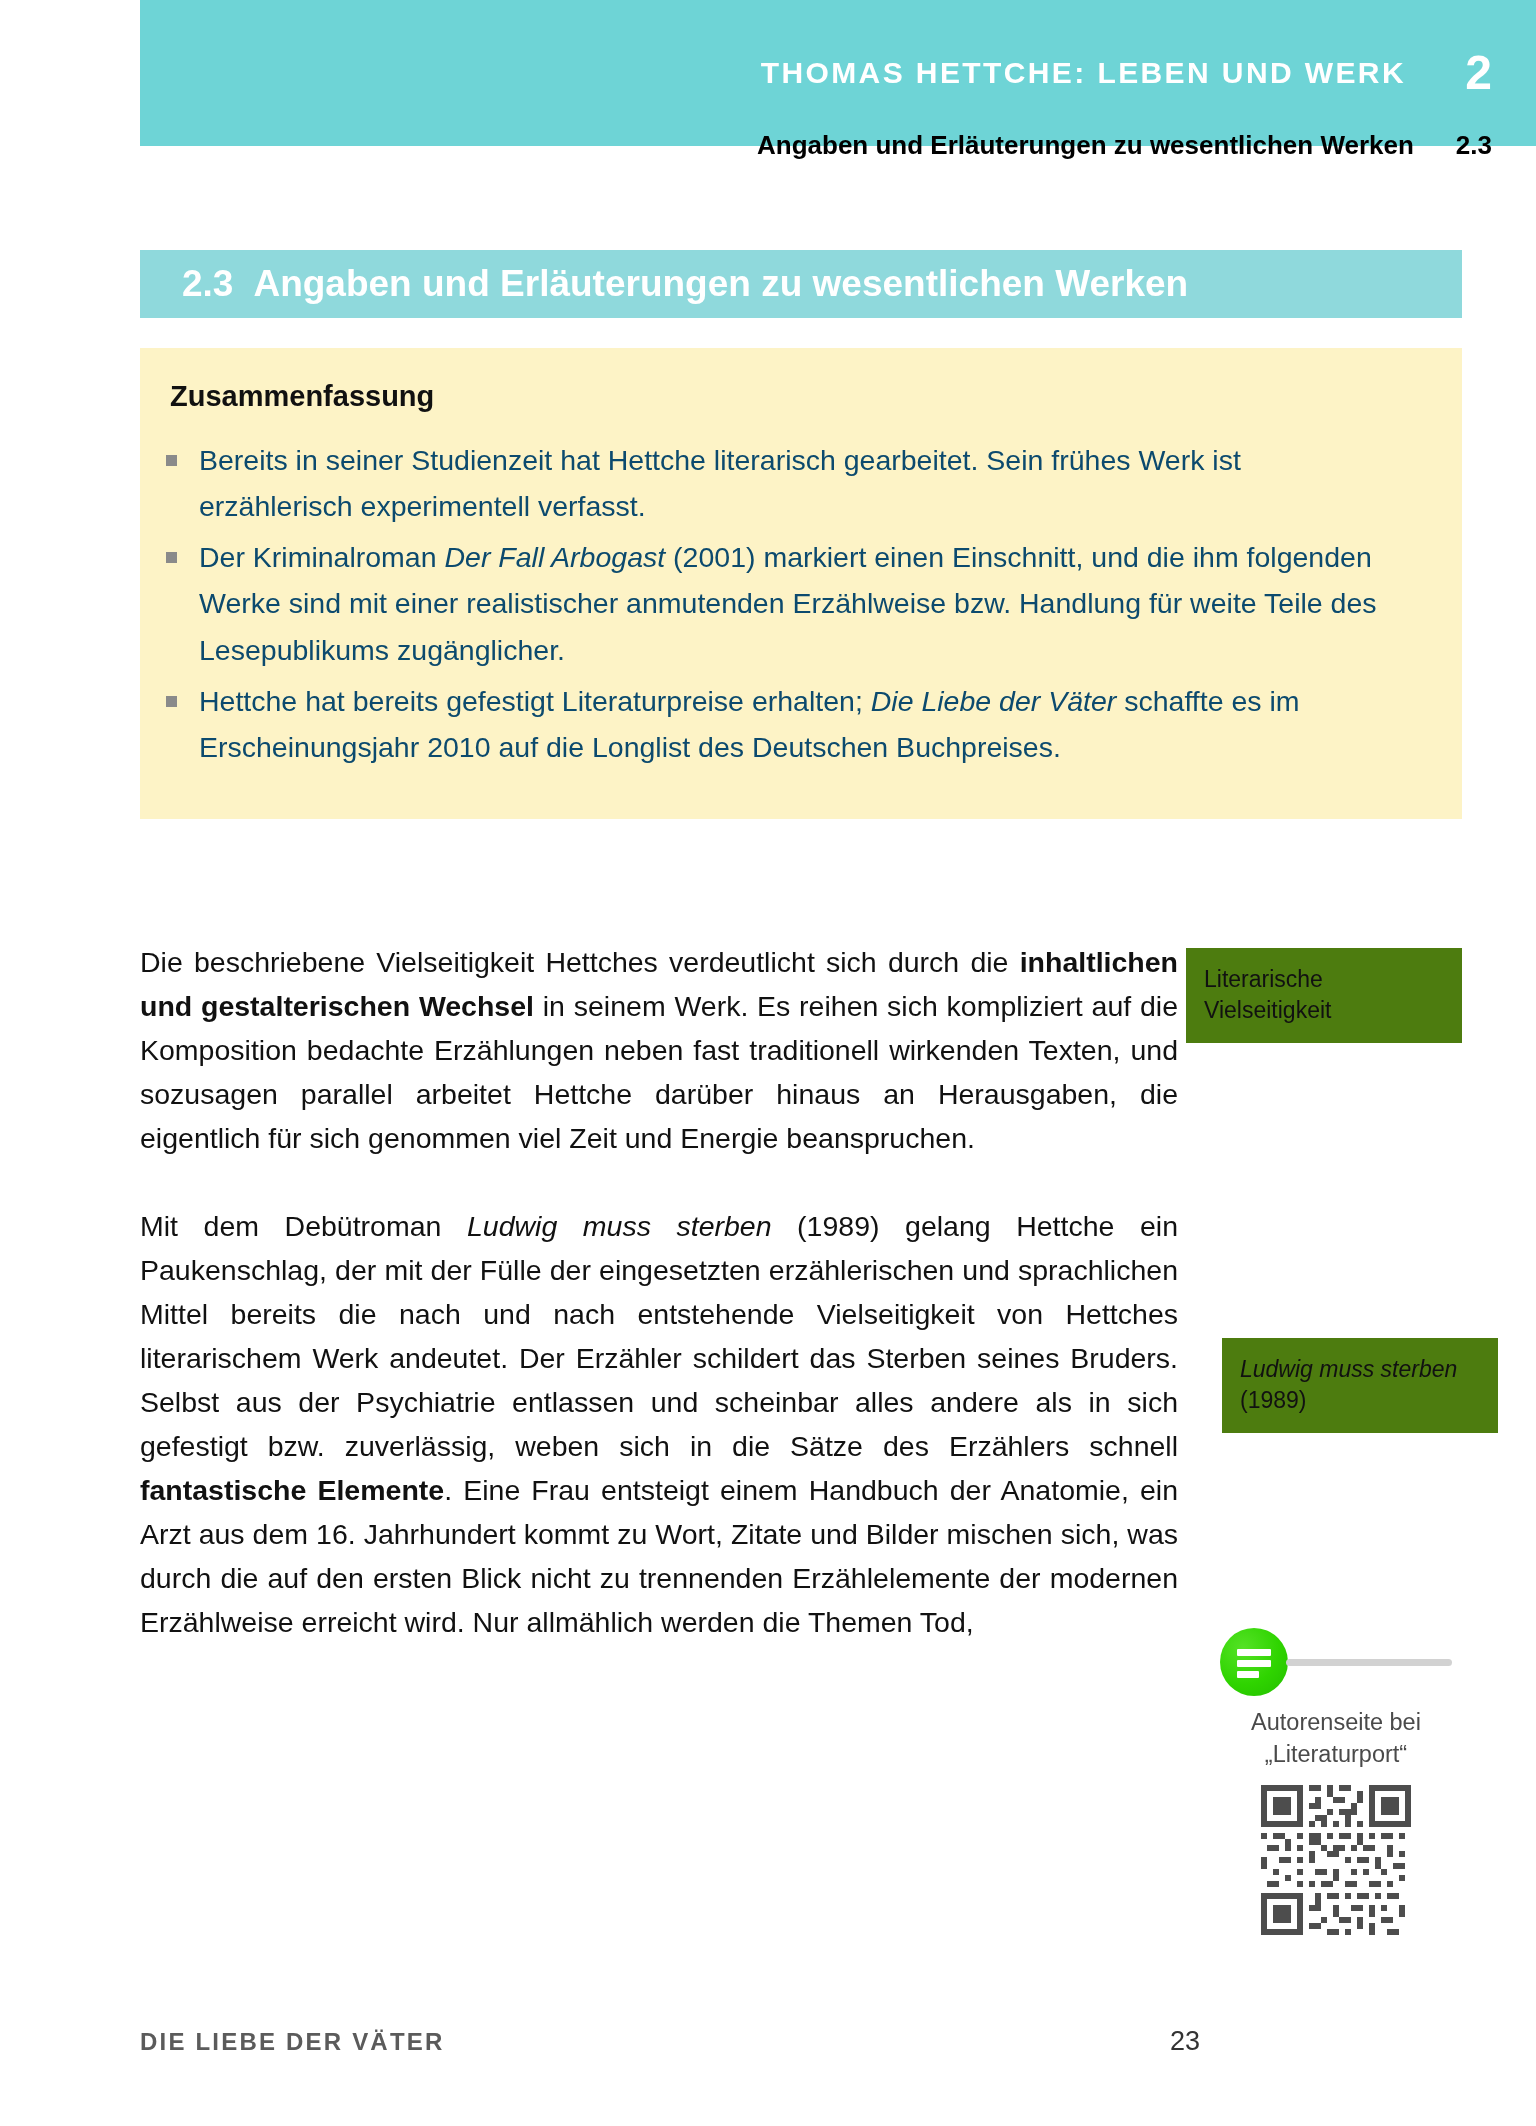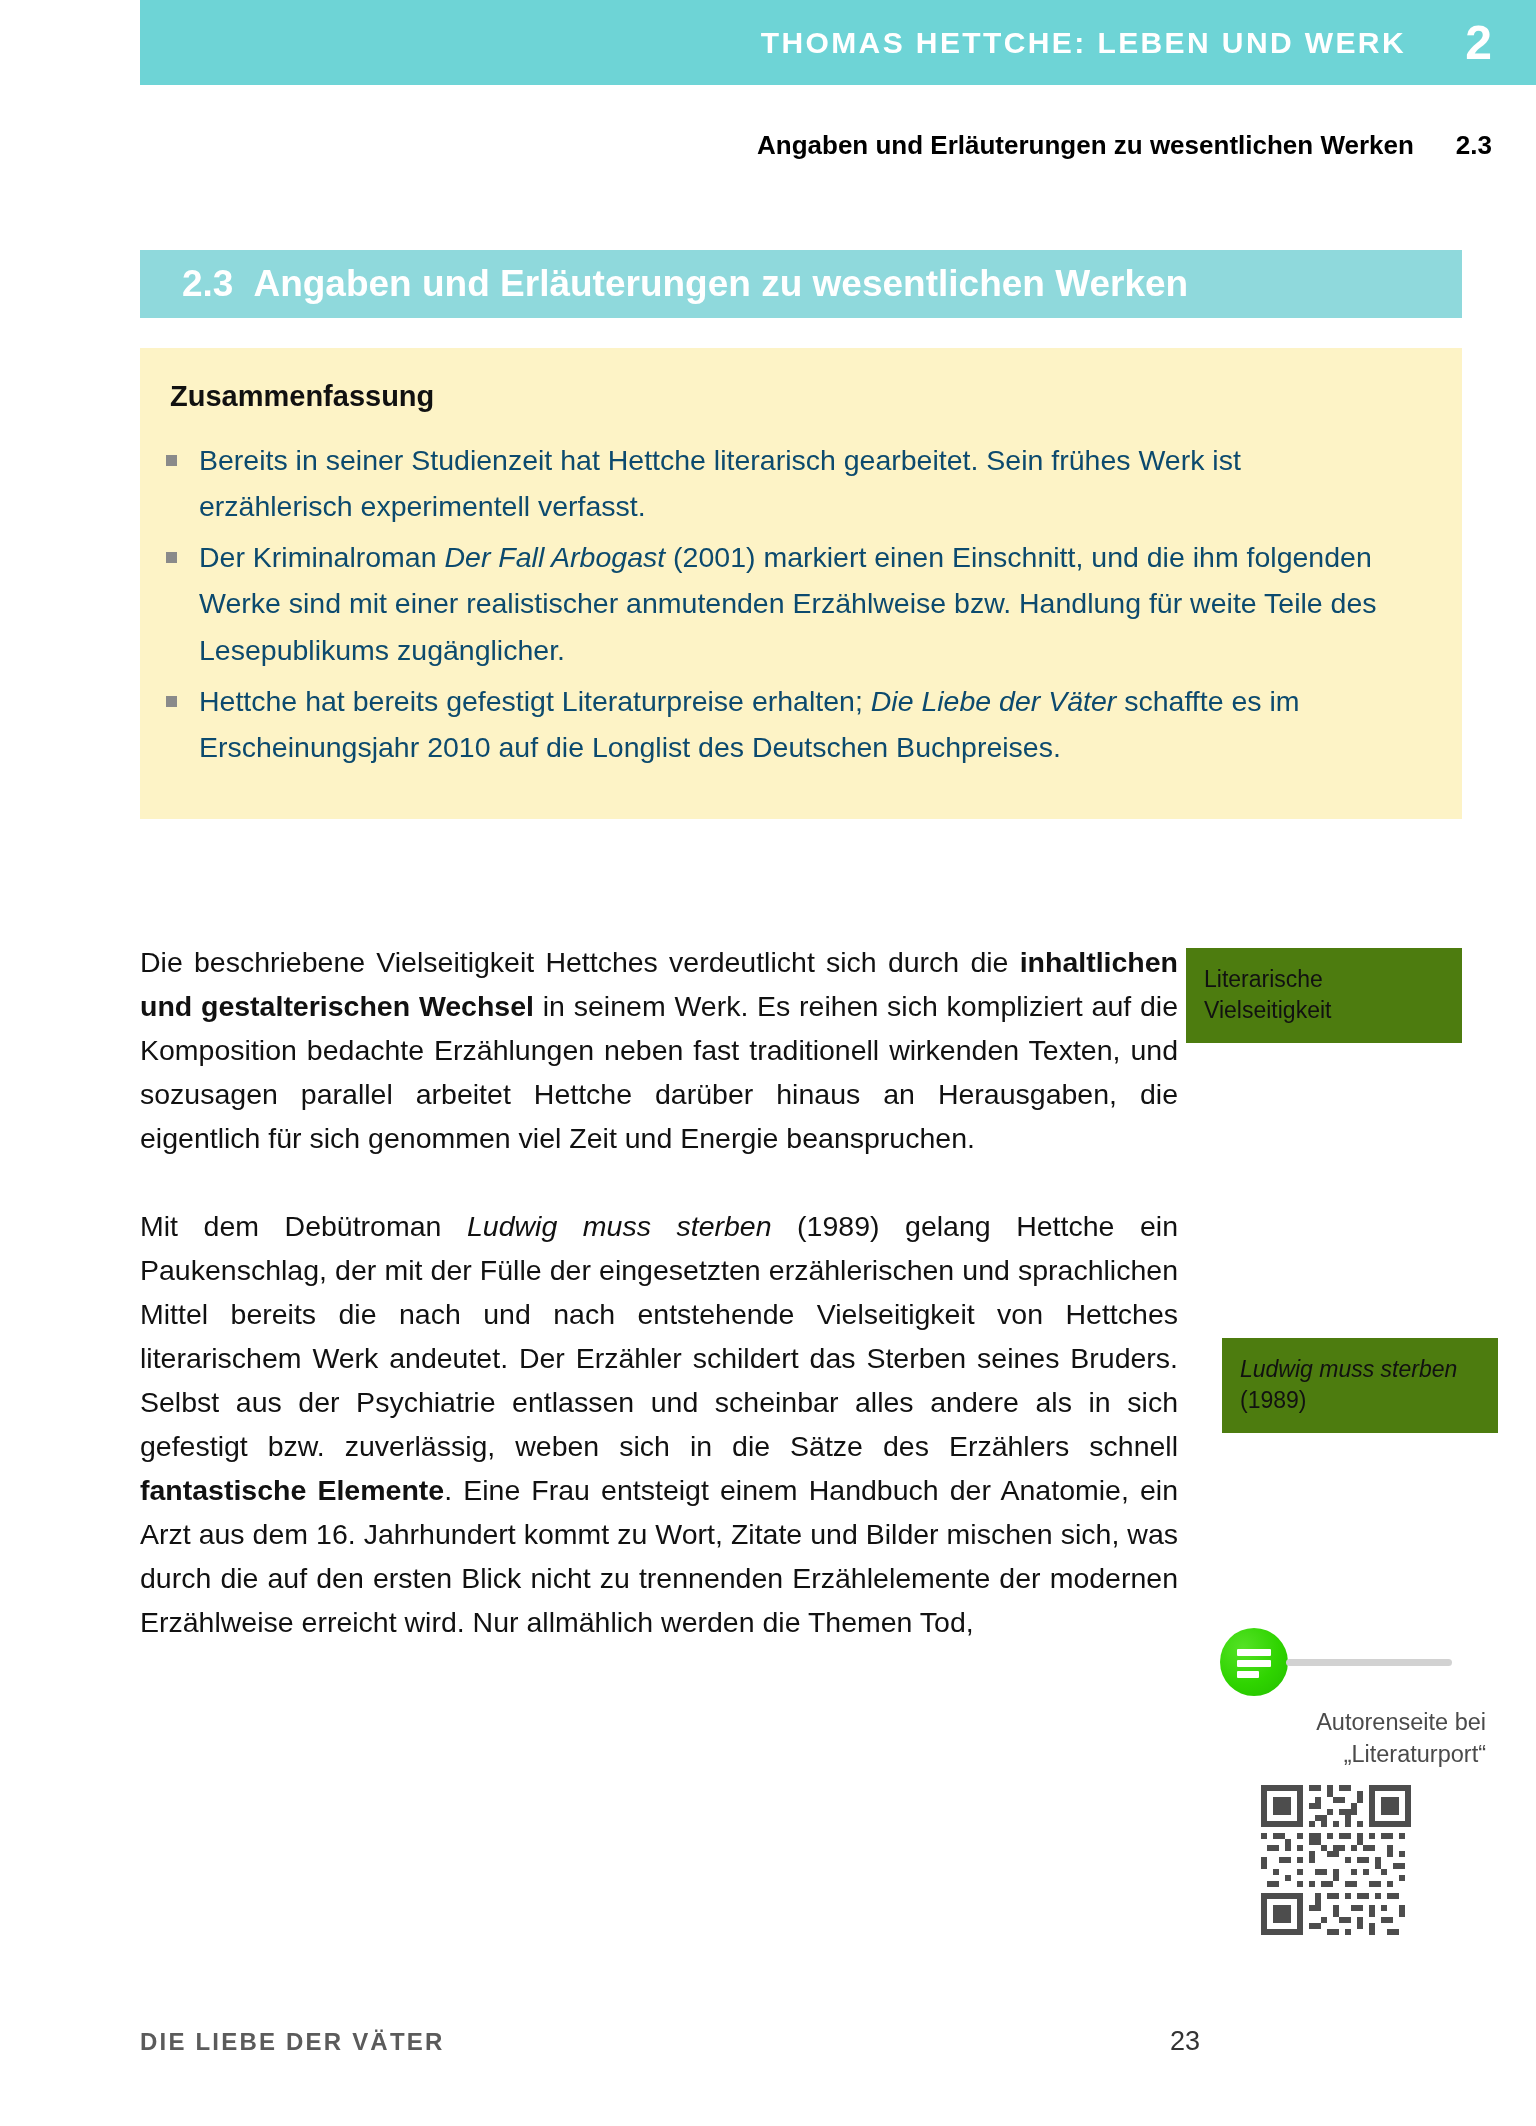--- a/index.html
+++ b/index.html
@@ -22,21 +22,21 @@
     inset: 0;
     background: #ffffff;
   }
 
   
   .header-bar {
     position: absolute;
     left: 140px;
     top: 0;
     width: 1396px;
-    height: 85px;
+    height: 146px;
     background: #6ed4d6;
     display: flex;
     align-items: center;
     justify-content: flex-end;
     box-sizing: border-box;
     padding-right: 44px;
   }
   .header-title {
     color: #ffffff;
     font-size: 30px;
@@ -179,21 +179,21 @@
   .margin-note i { font-style: italic; }
   #note-1 { left: 1186px; top: 948px; }
   #note-2 { left: 1222px; top: 1338px; }
 
   
   .qr-block {
     position: absolute;
     left: 1186px;
     top: 1628px;
     width: 300px;
-    text-align: right;
+    text-align: center;
   }
   .qr-icon-row {
     position: relative;
     height: 72px;
     margin-left: 34px;
   }
   .qr-dot {
     position: absolute;
     left: 0;
     top: 0;

